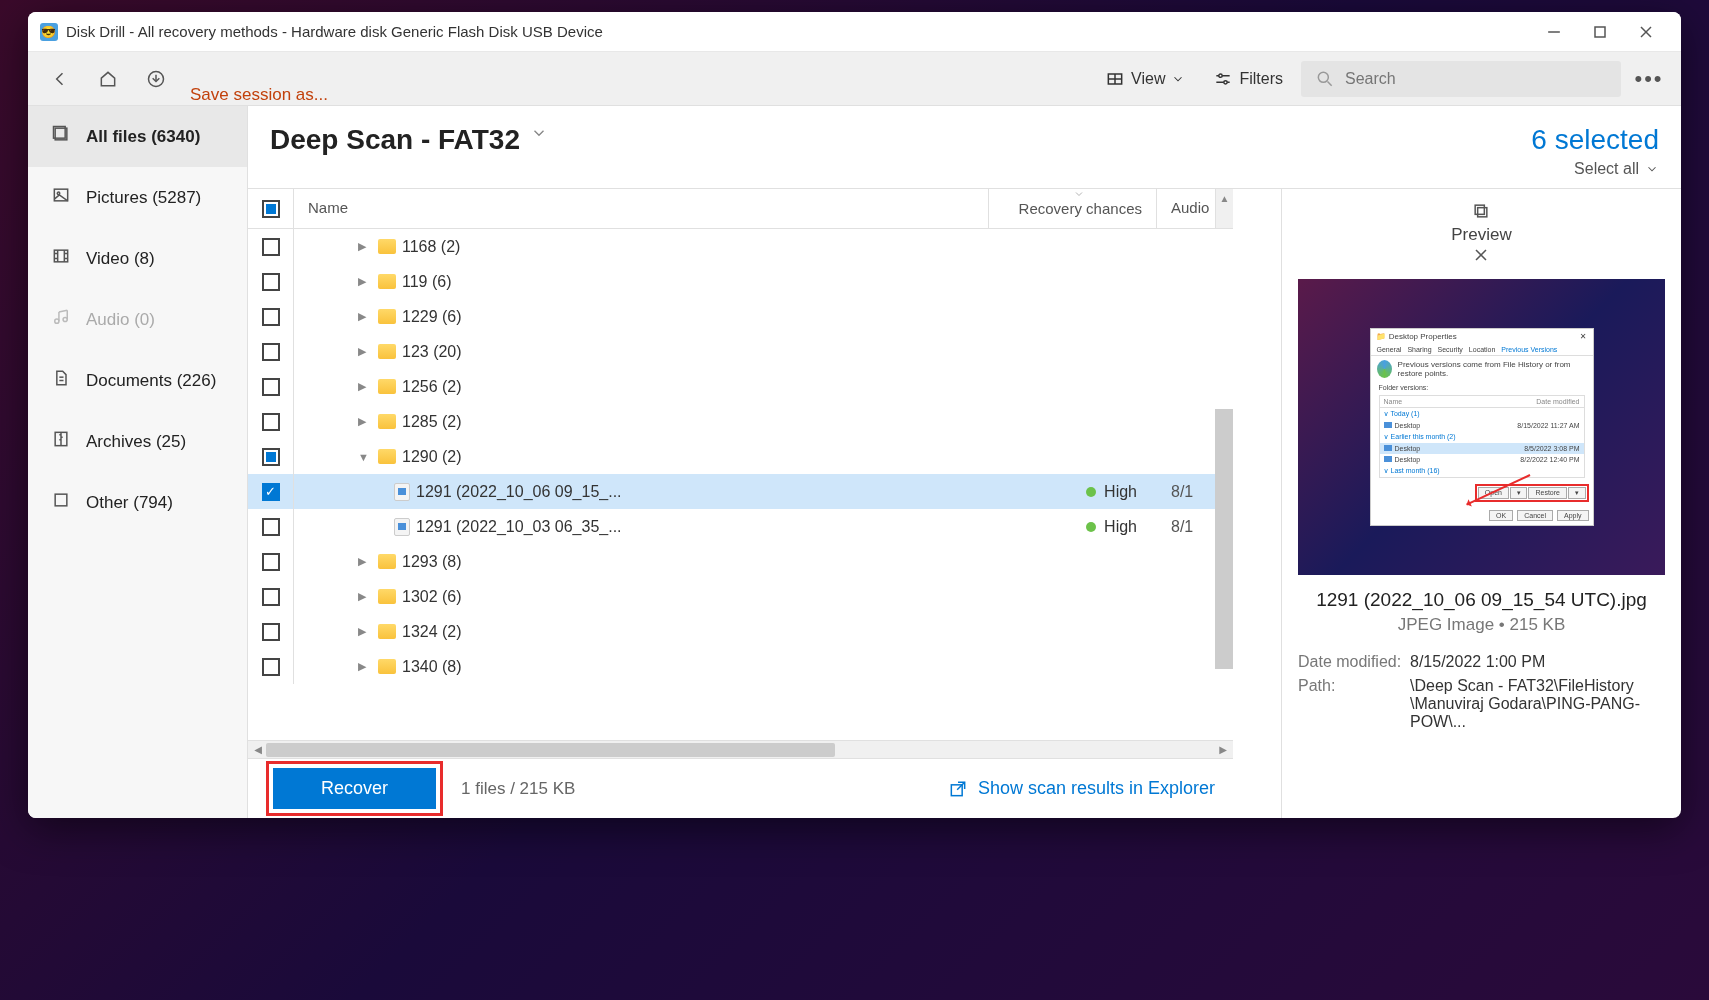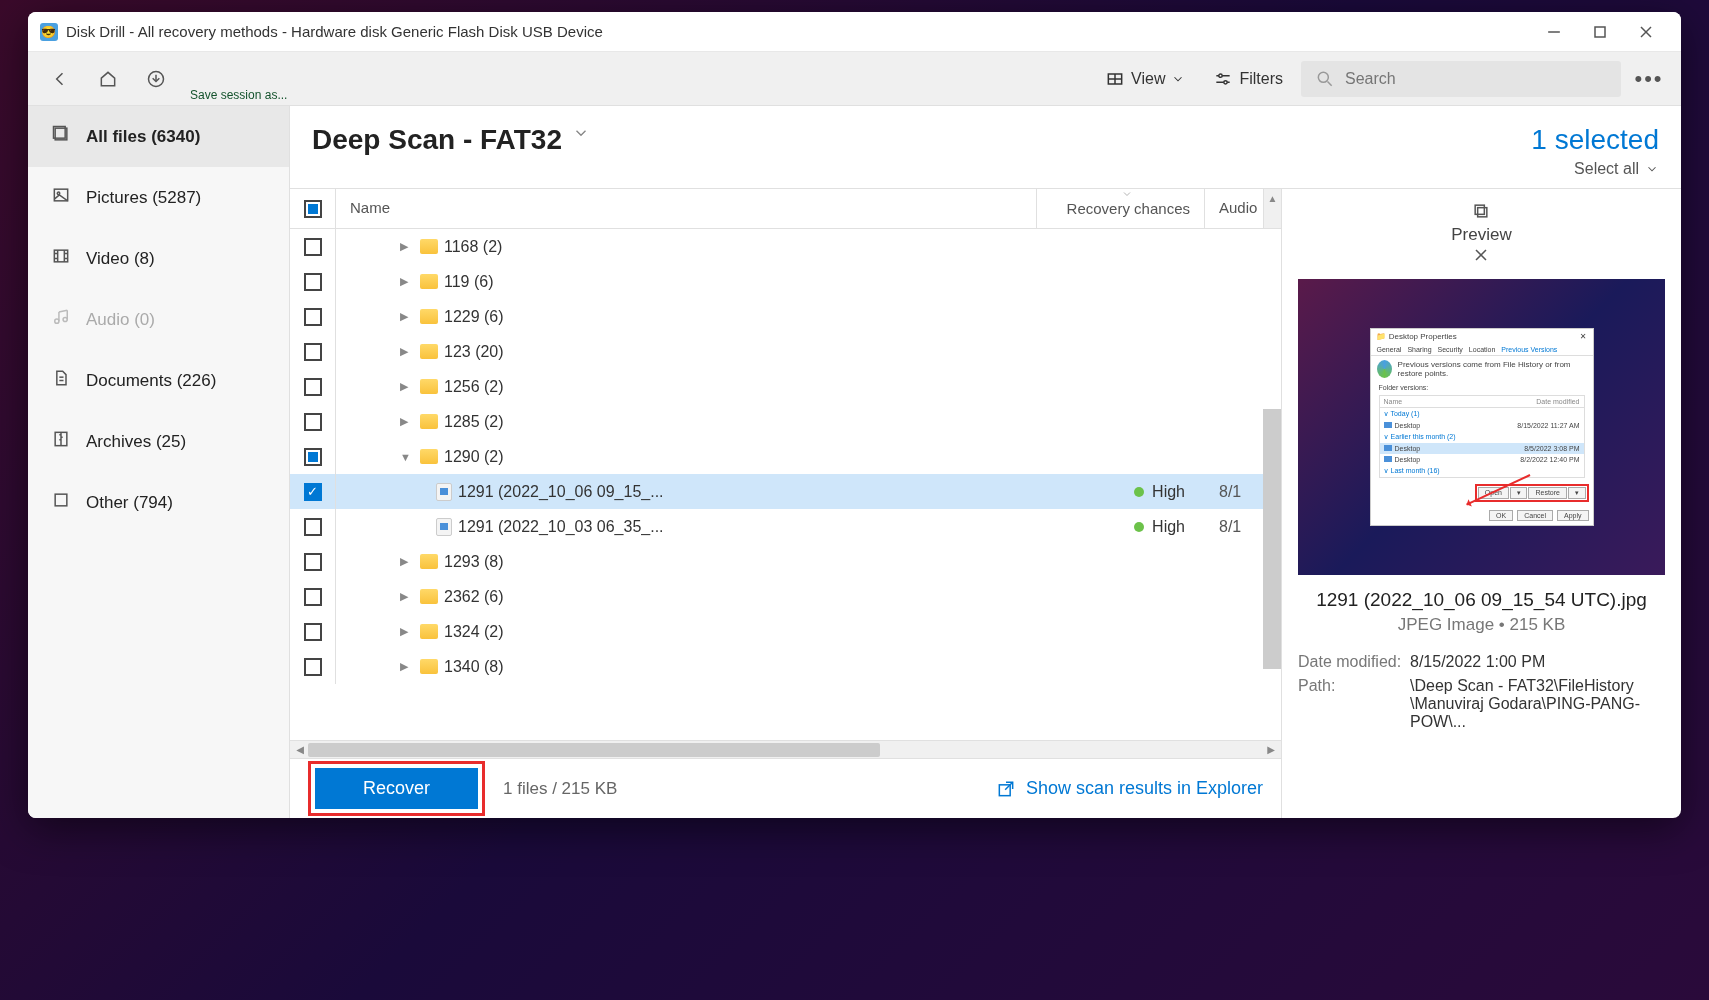--- a/index.html
+++ b/index.html
@@ -4,41 +4,41 @@
 <style>
 * { margin: 0; padding: 0; box-sizing: border-box; font-family: 'Segoe UI', Arial, sans-serif; }
 body { background: linear-gradient(135deg, #3a0a2a 0%, #1a0a3a 50%, #2a0a3a 100%); width: 1709px; height: 1000px; padding: 12px 28px 0 28px; }
 .window { background: #fff; border-radius: 8px; width: 100%; height: 806px; box-shadow: 0 10px 40px rgba(0,0,0,0.5); display: flex; flex-direction: column; overflow: hidden; }
 .titlebar { display: flex; align-items: center; height: 40px; padding: 0 12px; background: #fff; border-bottom: 1px solid #e8e8e8; }
 .titlebar-icon { width: 18px; height: 18px; margin-right: 8px; background: #4aa0e0; border-radius: 3px; display: flex; align-items: center; justify-content: center; font-size: 12px; }
 .titlebar-text { flex: 1; font-size: 15px; color: #333; }
 .titlebar-btn { width: 46px; height: 40px; display: flex; align-items: center; justify-content: center; cursor: pointer; color: #555; }
 .toolbar { display: flex; align-items: center; height: 54px; padding: 0 12px; background: #f0f0f0; border-bottom: 1px solid #e0e0e0; gap: 8px; }
 .toolbar-btn { width: 40px; height: 40px; display: flex; align-items: center; justify-content: center; cursor: pointer; border-radius: 4px; color: #555; }
-.toolbar-text { font-size: 12px; color: #14532d; margin-left: 6px; cursor: pointer; margin-top: 32px; }
+.toolbar-text { font-size: 17px; color: #c2410c; margin-left: 6px; cursor: pointer; margin-top: 32px; }
 .toolbar-spacer { flex: 1; }
 .toolbar-view { display: flex; align-items: center; gap: 6px; padding: 0 10px; cursor: pointer; font-size: 16px; color: #333; }
 .search-box { display: flex; align-items: center; background: #e4e4e4; border-radius: 3px; padding: 8px 14px; gap: 10px; width: 320px; }
 .search-box input { border: none; background: transparent; outline: none; font-size: 16px; flex: 1; color: #666; }
 .body-area { display: flex; flex: 1; overflow: hidden; }
-.sidebar { width: 262px; background: #f7f7f7; border-right: 1px solid #e0e0e0; padding-top: 0; }
+.sidebar { width: 220px; background: #f7f7f7; border-right: 1px solid #e0e0e0; padding-top: 0; }
 .sidebar-item { display: flex; align-items: center; gap: 14px; padding: 18px 22px; cursor: pointer; font-size: 17px; color: #222; }
 .sidebar-item.active { background: #e8e8e8; font-weight: 600; }
 .sidebar-item.disabled { color: #aaa; }
 .sidebar-icon { width: 22px; text-align: center; color: #555; }
 .sidebar-item.disabled .sidebar-icon { color: #bbb; }
 .main { flex: 1; display: flex; flex-direction: column; }
 .main-header { padding: 18px 22px 10px; display: flex; align-items: flex-start; }
 .main-header-left { flex: 1; }
 .scan-title { font-size: 28px; font-weight: 600; color: #222; display: flex; align-items: flex-start; gap: 10px; }
 .scan-sub { font-size: 17px; color: #666; margin-top: 6px; }
 .main-header-right { text-align: right; }
 .selected-count { color: #0078d4; font-size: 28px; font-weight: 400; }
 .select-all { color: #555; font-size: 16px; cursor: pointer; margin-top: 4px; display: inline-flex; align-items: center; gap: 6px; }
-.content-row { display: flex; flex: 1; overflow: hidden; border-top: 1px solid #e0e0e0; }
+.content-row { display: flex; flex: 1; overflow: hidden; border-top: 1px solid #e0e0e0; gap: 48px; }
 .file-list { flex: 1; display: flex; flex-direction: column; overflow: hidden; }
 .list-header { display: flex; border-bottom: 1px solid #e0e0e0; font-size: 15px; color: #555; height: 40px; align-items: stretch; }
 .col-check { width: 46px; display: flex; align-items: center; justify-content: center; border-right: 1px solid #e0e0e0; }
 .col-name { flex: 1; padding: 10px 14px; border-right: 1px solid #e0e0e0; }
 .col-recovery { width: 168px; padding: 0 14px; border-right: 1px solid #e0e0e0; display: flex; align-items: center; justify-content: flex-end; position: relative; }
 .col-date { width: 58px; padding: 10px 6px 10px 14px; }
 .scroll-col { width: 18px; background: #f0f0f0; border-left: 1px solid #e0e0e0; display: flex; align-items: flex-start; justify-content: center; padding-top: 4px; cursor: pointer; color: #888; font-size: 10px; }
 .list-body { flex: 1; overflow-y: auto; position: relative; }
 .file-row { display: flex; align-items: center; height: 35px; font-size: 16px; color: #333; }
 .file-row.selected { background: #cfe6fa; }
@@ -247,21 +247,21 @@
       <div class="main-header">
         <div class="main-header-left">
           <div class="scan-title">
               <span>Deep Scan - FAT32</span>
               <svg viewBox="0 0 24 24" style="width:18px;height:18px;color:#888">
                 <polyline points="6 9 12 15 18 9"></polyline>
               </svg>
             </div>
         </div>
         <div class="main-header-right">
-          <div class="selected-count">1 selected</div>
+          <div class="selected-count">6 selected</div>
           <div class="select-all">
               <span>Select all</span>
               <svg viewBox="0 0 24 24" style="width:14px;height:14px">
                 <polyline points="6 9 12 15 18 9"></polyline>
               </svg>
             </div>
         </div>
       </div>
 
       <div class="content-row">
@@ -410,21 +410,21 @@
                 <div class="row-date"></div>
                 <div style="width:18px"></div>
               </div>
               <div class="file-row">
                 <div class="col-check">
                   <span class="check "></span>
                 </div>
                 <div class="row-name indent-1">
                   <span class="expand">▶</span>
                   <span class="folder-ic"></span>
-                  <span>2362 (6)</span>
+                  <span>1302 (6)</span>
                 </div>
                 <div class="row-recovery"></div>
                 <div class="row-date"></div>
                 <div style="width:18px"></div>
               </div>
               <div class="file-row">
                 <div class="col-check">
                   <span class="check "></span>
                 </div>
                 <div class="row-name indent-1">

